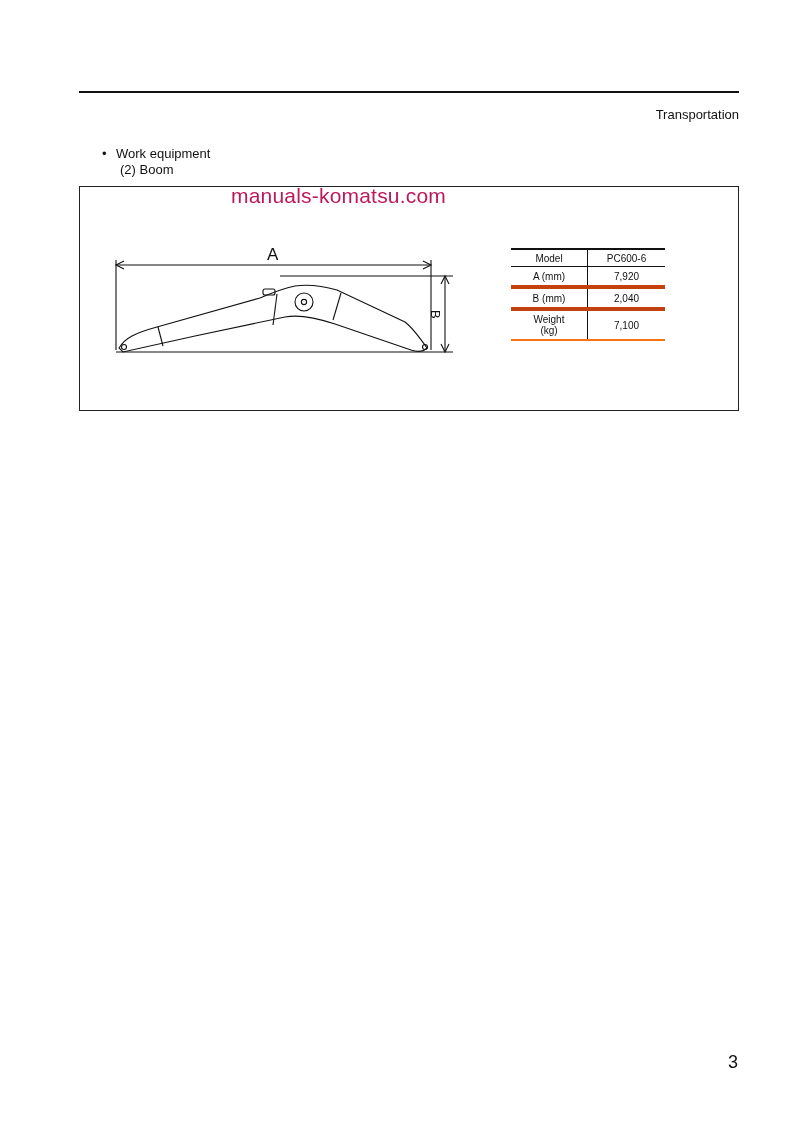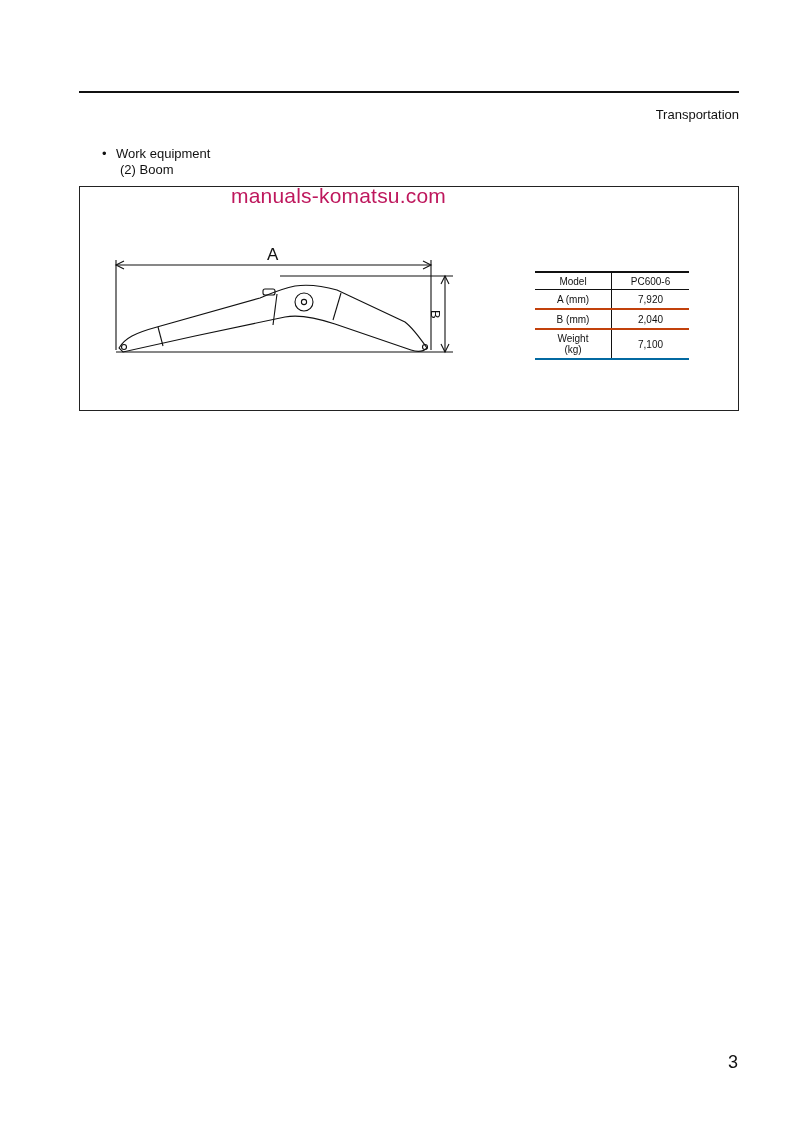--- a/index.html
+++ b/index.html
@@ -5,30 +5,30 @@
   html, body { margin: 0; padding: 0; background: #ffffff; }
   body { width: 795px; height: 1123px; position: relative; overflow: hidden; font-family: "Liberation Sans", sans-serif; color: #111; }
   .header-title { position: absolute; right: 56px; top: 73px; font-size: 13px; margin-top: 34px; }
   .header-rule { position: absolute; left: 79px; top: 91px; width: 660px; height: 2px; background: #111; }
   .bullet { position: absolute; left: 102px; top: 146px; font-size: 13px; }
   .bullet-label { position: absolute; left: 116px; top: 146px; font-size: 13px; }
   .sub-label { position: absolute; left: 120px; top: 162px; font-size: 13px; }
   .frame { position: absolute; left: 79px; top: 186px; width: 660px; height: 225px; border: 1px solid #222; box-sizing: border-box; }
   .watermark { position: absolute; left: 231px; top: 184px; font-size: 21px; color: #be185d; letter-spacing: 0.2px; }
   .drawing { position: absolute; left: 105px; top: 238px; }
-  .spec-table { position: absolute; left: 535px; top: 248px; border-collapse: collapse; font-size: 10px; margin-top: 23px; }
+  .spec-table { position: absolute; left: 511px; top: 248px; border-collapse: collapse; font-size: 10px; }
   .spec-table td, .spec-table th { text-align: center; padding: 0; font-weight: normal; }
   .spec-table th { border-top: 2px solid #111; border-bottom: 1px solid #111; height: 16px; }
-  .spec-table td { border-bottom: 2px solid #c2410c; }
+  .spec-table td { border-bottom: 4px solid #c2410c; }
   .spec-table .c1 { width: 76px; border-right: 1px solid #111; }
   .spec-table .c2 { width: 77px; }
   .spec-table tr.r1 td { height: 18px; }
   .spec-table tr.r2 td { height: 18px; }
   .spec-table tr.r3 td { height: 28px; line-height: 11px; }
-  .spec-table tr.r4 td { height: 28px; line-height: 11px; border-bottom: 2px solid #0369a1; }
+  .spec-table tr.r4 td { height: 28px; line-height: 11px; border-bottom: 2px solid #f97316; }
   .page-number { position: absolute; left: 728px; top: 1052px; font-size: 18px; }
 </style>
 </head>
 <body>
 
 <div class="header-title">Transportation</div>
 <div class="header-rule"></div>
 
 <span class="bullet">•</span>
 <span class="bullet-label">Work equipment</span>

